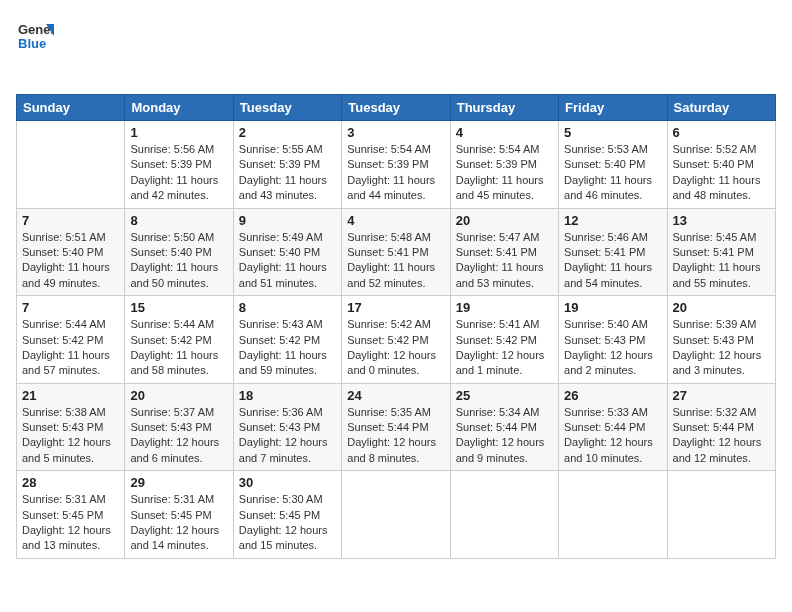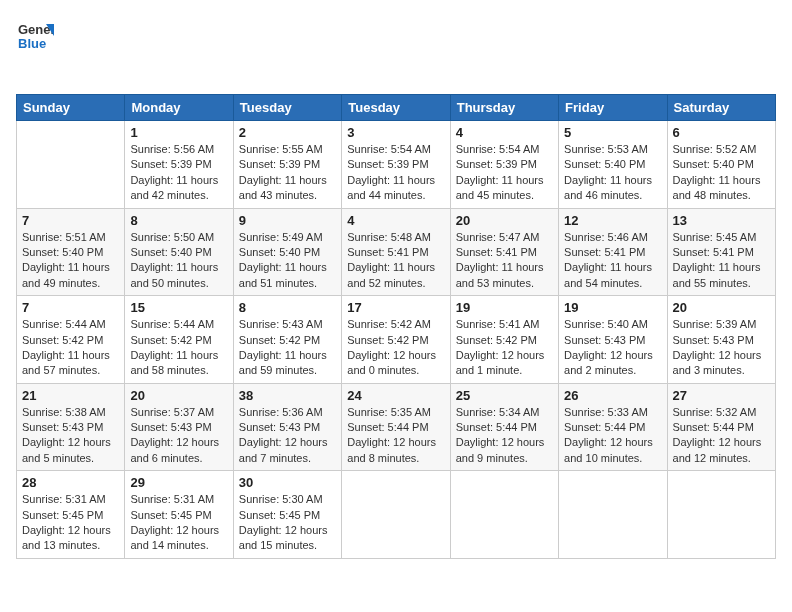--- a/index.html
+++ b/index.html
@@ -201,21 +201,21 @@
       <tr>
         <td>
           <span class="day-num">21</span>
           <div class="day-info">Sunrise: 5:38 AM<br>Sunset: 5:43 PM<br>Daylight: 12 hours<br>and 5 minutes.</div>
         </td>
         <td>
           <span class="day-num">20</span>
           <div class="day-info">Sunrise: 5:37 AM<br>Sunset: 5:43 PM<br>Daylight: 12 hours<br>and 6 minutes.</div>
         </td>
         <td>
-          <span class="day-num">38</span>
+          <span class="day-num">18</span>
           <div class="day-info">Sunrise: 5:36 AM<br>Sunset: 5:43 PM<br>Daylight: 12 hours<br>and 7 minutes.</div>
         </td>
         <td>
           <span class="day-num">24</span>
           <div class="day-info">Sunrise: 5:35 AM<br>Sunset: 5:44 PM<br>Daylight: 12 hours<br>and 8 minutes.</div>
         </td>
         <td>
           <span class="day-num">25</span>
           <div class="day-info">Sunrise: 5:34 AM<br>Sunset: 5:44 PM<br>Daylight: 12 hours<br>and 9 minutes.</div>
         </td>

